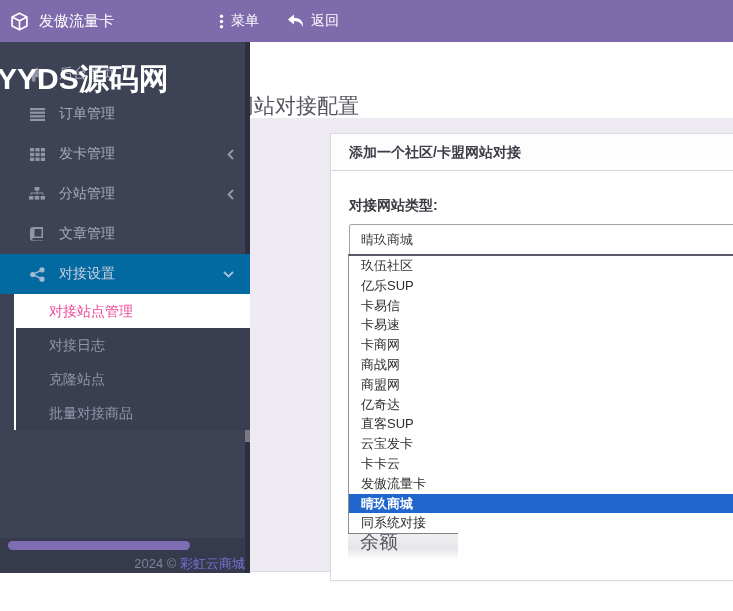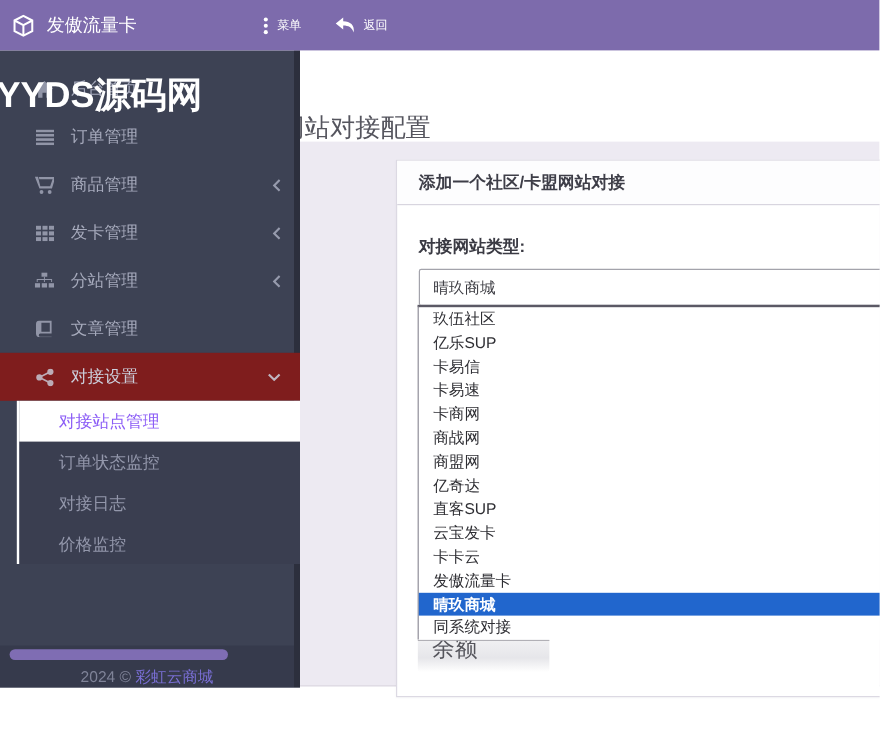--- a/index.html
+++ b/index.html
@@ -6,39 +6,39 @@
   html,body { width:733px; height:611px; }
   body {
     position:relative; overflow:hidden; background:#fff;
     font-family:"Liberation Sans", sans-serif;
   }
 
   
   .topbar { position:absolute; left:0; top:0; width:733px; height:42px; background:#7d6bac; color:#fff; z-index:20; }
   .brand { position:absolute; left:10px; top:0; height:42px; display:flex; align-items:center; gap:10px; font-size:15px; }
   .topbar-actions { position:absolute; left:219px; top:0; height:42px; display:flex; align-items:center; gap:28px; }
-  .tb-btn { display:flex; align-items:center; gap:7px; font-size:10px; cursor:pointer; }
+  .tb-btn { display:flex; align-items:center; gap:7px; font-size:14px; cursor:pointer; }
   .icon svg { display:block; }
 
   
   .sidebar { position:absolute; left:0; top:42px; width:250px; height:531px; background:#3d4254; overflow:hidden; z-index:5; }
   .sb-track { position:absolute; right:0; top:0; width:5px; height:100%; background:#2c2f3d; }
   .sb-thumb { position:absolute; right:0; top:280px; width:5px; height:120px; background:#7a7685; }
   .watermark { position:absolute; left:-3px; top:17px; z-index:6; font-size:30px; font-weight:bold; color:#ffffff; white-space:nowrap; letter-spacing:0; }
   .menu { padding-top:12px; position:relative; z-index:2; }
   .menu-item { height:40px; display:flex; align-items:center; padding:0 16px 0 28px; color:#a6aabc; font-size:14px; cursor:pointer; }
   .menu-item .mi-icon { width:18px; margin-right:13px; opacity:.8; display:flex; justify-content:center; }
   .menu-item .chev { margin-left:auto; opacity:.85; display:flex; }
-  .menu-item.active { background:#7f1d1d; color:#ccd0dd;font-family:Liberation Mono, monospace; }
+  .menu-item.active { background:#0369a1; color:#ccd0dd;font-family:Liberation Mono, monospace; }
   .submenu { margin-left:14px; border-left:2px solid #ffffff; background:#3a3e50; }
   .sub-item { height:34px; line-height:34px; padding-left:33px; color:#9397ab; font-size:14px; cursor:pointer; }
-  .sub-item.active { background:#ffffff; color:#8b5cf6; }
+  .sub-item.active { background:#ffffff; color:#ec4899; }
   .sb-bottom { position:absolute; left:0; top:496px; right:5px; height:35px; background:#363a4c; }
   .sb-pill { position:absolute; left:8px; top:3px; width:182px; height:9px; border-radius:5px; background:#7f6db3; }
-  .sb-footer { position:absolute; left:0; top:17px; width:100%; text-align:center; font-size:13px; color:#7f8398; white-space:nowrap; }
+  .sb-footer { position:absolute; left:0; top:17px; width:100%; text-align:right; font-size:13px; color:#7f8398; white-space:nowrap; }
   .sb-footer .site-link { color:#7a6fd6; }
 
   
   .main { position:absolute; left:217px; top:42px; right:0; bottom:0; background:#fff; }
   .page-header { height:76px; background:#fff; border-bottom:1px solid #e4e1ea;margin-top:24px; }
   .page-title { padding:26px 0 0 16px; font-size:21px; color:#55555e; }
   .content-bg { position:absolute; left:0; top:76px; width:100%; height:454px; background:#edeaf2; border-bottom:1px solid #dcd9e2; }
   .card { position:absolute; left:113px; top:91px; width:440px; height:448px; background:#fff; border:1px solid #dcd9e3; box-shadow:0 1px 2px rgba(60,50,90,.05); }
   .card-header { height:37px; line-height:37px; padding-left:18px; font-size:14px; font-weight:bold; color:#3e3e48; border-bottom:1px solid #d8d5df; background:#fdfdfe; }
   .card-body { padding:24px 18px 0 18px; }
@@ -107,35 +107,20 @@
         <svg width="15" height="13" viewBox="0 0 15 13" fill="currentColor">
           <rect y="0" width="15" height="2.2"></rect>
             <rect y="3.6" width="15" height="2.2"></rect>
             <rect y="7.2" width="15" height="2.2"></rect>
             <rect y="10.8" width="15" height="2.2"></rect>
         </svg>
       </span>
       <span>订单管理</span>
     </div>
 
-    <div class="menu-item">
-      <span class="mi-icon icon">
-        <svg width="16" height="15" viewBox="0 0 16 15" fill="currentColor">
-          <path d="M0 0 h2.6 l2 8.3 h8.2 l2-6 h-11 l-0.5-1.8 h13.9 l-2.9 9.5 h-10.4 z"></path>
-          <circle cx="5.6" cy="13" r="1.6"></circle>
-            <circle cx="12.4" cy="13" r="1.6"></circle>
-        </svg>
-      </span>
-      <span>商品管理</span>
-      <span class="chev icon">
-        <svg width="7" height="11" viewBox="0 0 7 11" fill="none" stroke="currentColor" stroke-width="1.8">
-            <path d="M6 1 L1.5 5.5 L6 10"></path>
-          </svg>
-      </span>
-    </div>
 
     <div class="menu-item">
       <span class="mi-icon icon">
         <svg width="15" height="13" viewBox="0 0 15 13" fill="currentColor">
           <rect x="0" y="0" width="4.2" height="3.4"></rect>
             <rect x="5.4" y="0" width="4.2" height="3.4"></rect>
             <rect x="10.8" y="0" width="4.2" height="3.4"></rect>
           <rect x="0" y="4.8" width="4.2" height="3.4"></rect>
             <rect x="5.4" y="4.8" width="4.2" height="3.4"></rect>
             <rect x="10.8" y="4.8" width="4.2" height="3.4"></rect>
@@ -192,23 +177,23 @@
       <span>对接设置</span>
       <span class="chev icon">
         <svg width="11" height="7" viewBox="0 0 11 7" fill="none" stroke="currentColor" stroke-width="1.8">
             <path d="M1 1 L5.5 5.5 L10 1"></path>
           </svg>
       </span>
     </div>
 
     <div class="submenu">
       <div class="sub-item active">对接站点管理</div>
-      <div class="sub-item">订单状态监控</div>
       <div class="sub-item">对接日志</div>
-      <div class="sub-item">价格监控</div>
+      <div class="sub-item">克隆站点</div>
+      <div class="sub-item">批量对接商品</div>
     </div>
   </div>
 
   <div class="sb-bottom">
     <div class="sb-pill"></div>
     <div class="sb-footer">
       <span>2024 © </span><span class="site-link">彩虹云商城</span>
     </div>
   </div>
 

